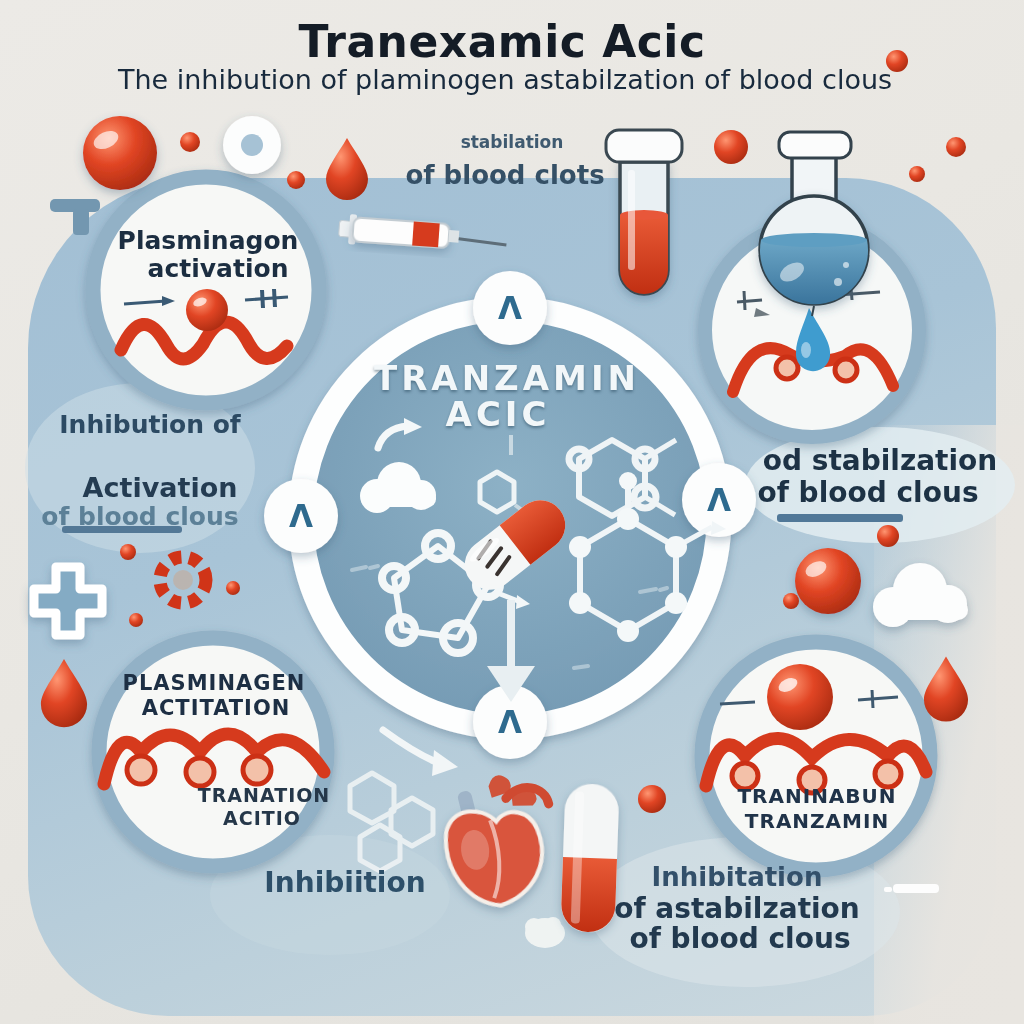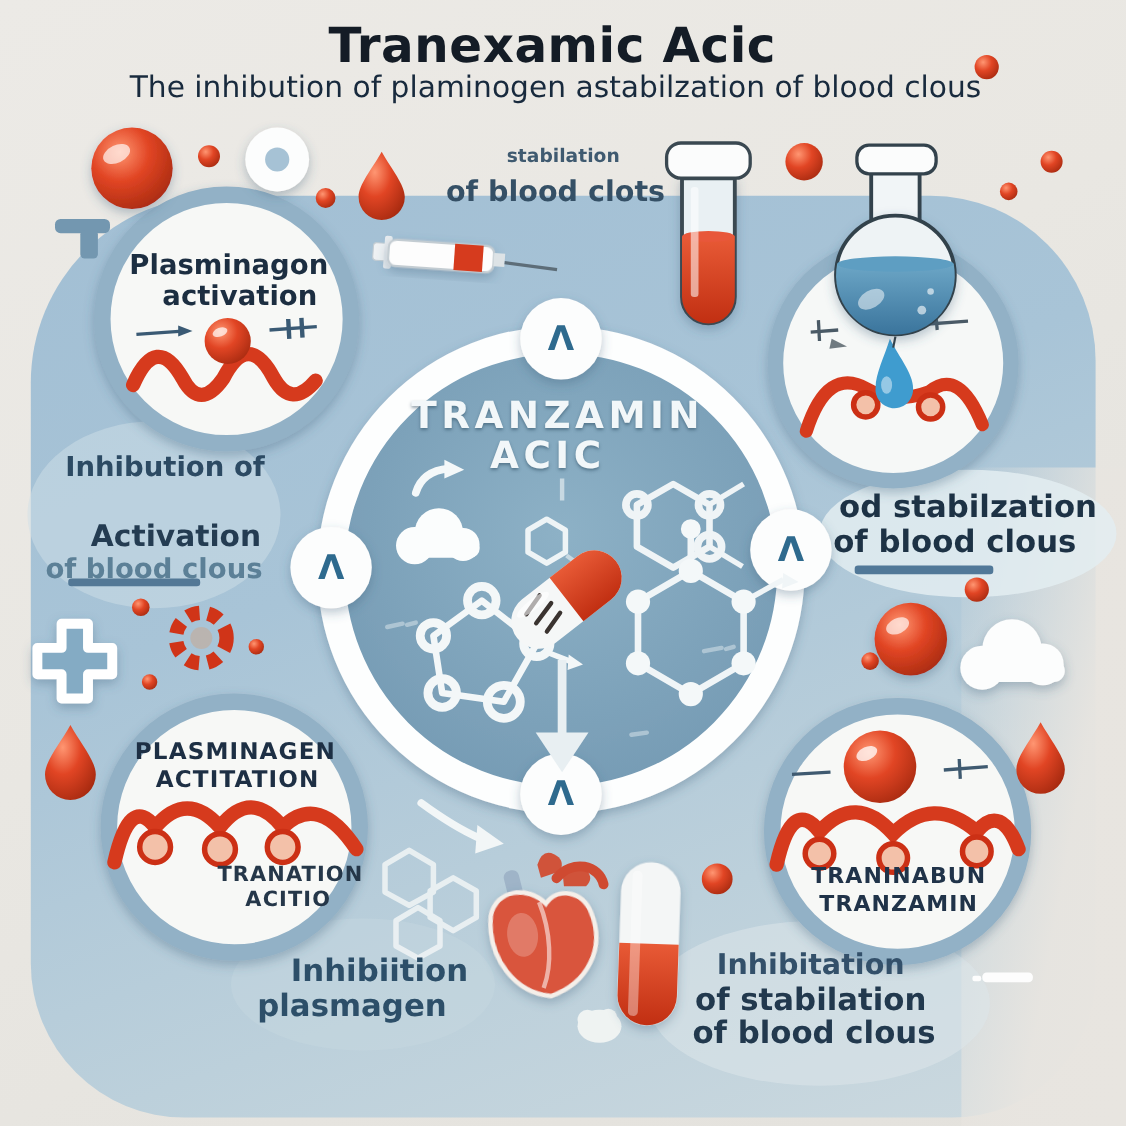--- a/index.html
+++ b/index.html
@@ -335,24 +335,23 @@
   <div class="lbl topc2" style="left:505px;top:160px">of blood clots</div>
 
   <div class="lbl left1" style="left:150px;top:410px">Inhibution of</div>
   <div class="lbl left3" style="left:160px;top:472px">Activation</div>
   <div class="lbl left4" style="left:140px;top:502px">of blood clous</div>
 
   <div class="lbl right1" style="left:880px;top:444px">od stabilzation</div>
   <div class="lbl right1" style="left:868px;top:476px">of blood clous</div>
 
   <div class="lbl bl1" style="left:345px;top:866px">Inhibiition</div>
-  <div class="lbl bl1" style="left:320px;top:898px">plasmagen</div>
 
   <div class="lbl br1" style="left:737px;top:862px">Inhibitation</div>
-  <div class="lbl br2" style="left:737px;top:892px">of stabilation</div>
+  <div class="lbl br2" style="left:737px;top:892px">of astabilzation</div>
   <div class="lbl br2" style="left:740px;top:922px">of blood clous</div>
 
   <div class="lbl ctl" style="left:208px;top:226px">Plasminagon</div>
   <div class="lbl ctl" style="left:218px;top:254px">activation</div>
 
   <div class="lbl cbl" style="left:214px;top:671px">PLASMINAGEN</div>
   <div class="lbl cbl" style="left:216px;top:696px">ACTITATION</div>
   <div class="lbl cbl2" style="left:216px;top:784px">TRANATION</div>
   <div class="lbl cbl2" style="left:214px;top:807px">ACITIO</div>
 

